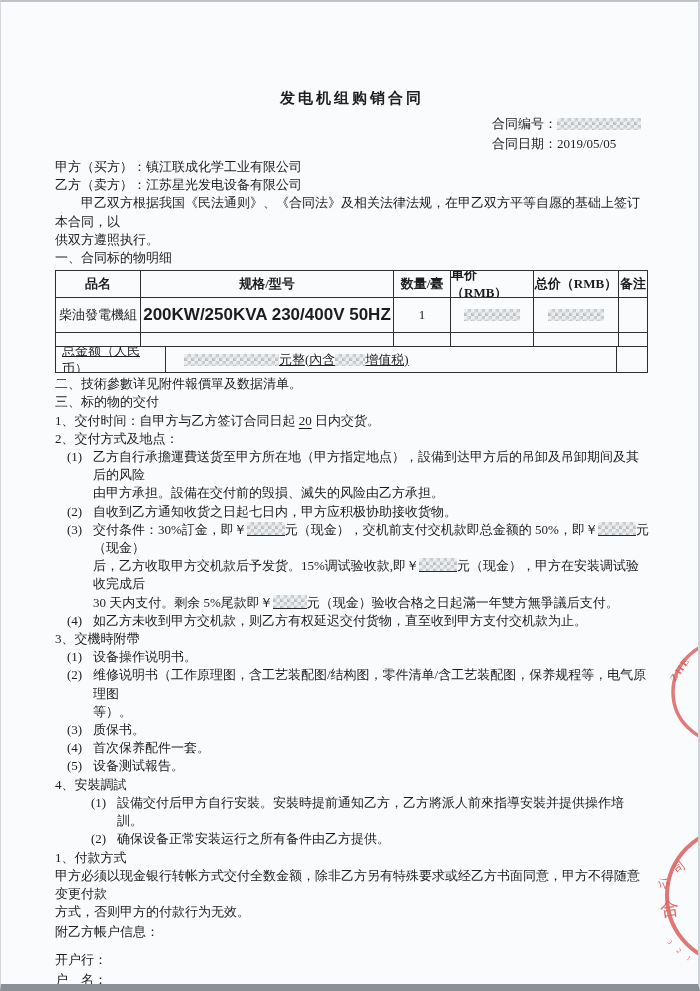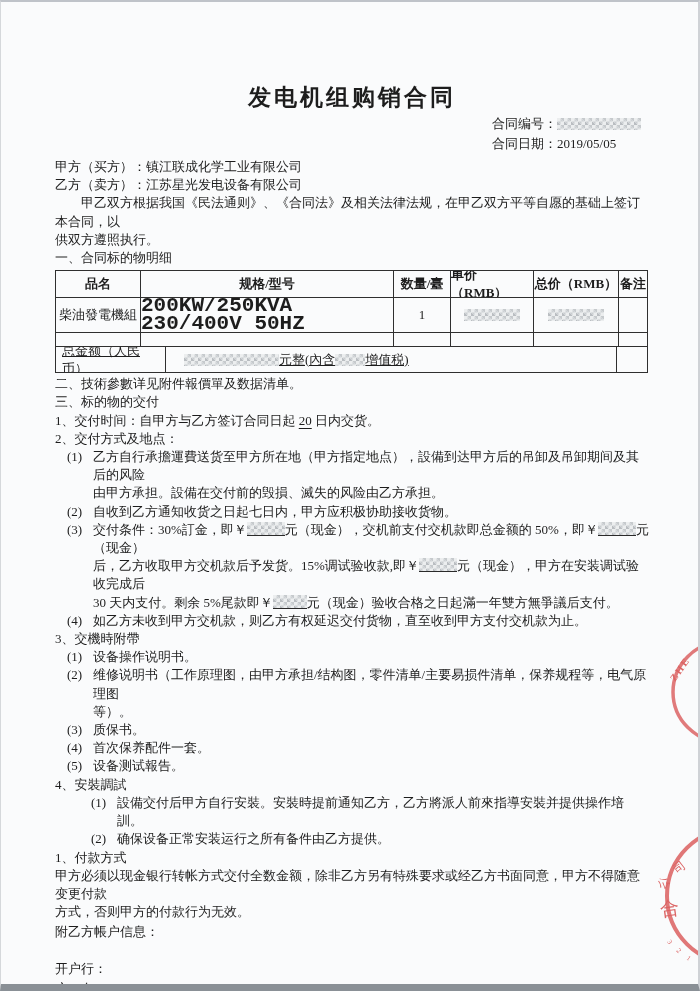--- a/index.html
+++ b/index.html
@@ -4,21 +4,21 @@
 <style>
   html,body{margin:0;padding:0;background:#e8e9ea;}
   .page{
     position:relative;width:700px;height:991px;margin:0 auto;
     background:#fafbfc;box-sizing:border-box;overflow:hidden;
     border-top:2px solid #bfc3c9;border-left:1px solid #d5d8db;
     border-right:2px solid #cfd2d6;border-bottom:7px solid #8a9096;
     font-family:"Liberation Serif","DejaVu Serif",serif;color:#1d1d1d;
   }
   .doc{position:absolute;left:54px;top:82px;width:594px;font-size:13px;line-height:18.2px;}
-  .title{font-size:23px;font-weight:bold;text-align:center;letter-spacing:3px;line-height:28px;margin-bottom:2px;}
+  .title{font-size:15px;font-weight:bold;text-align:center;letter-spacing:3px;line-height:28px;margin-bottom:2px;}
   .meta{width:max-content;margin-left:auto;margin-right:8px;line-height:20px;margin-bottom:4px;}
   .meta-row{display:flex;align-items:center;}
   .mosaic{
     display:inline-block;height:12px;vertical-align:-2px;
     background-image:
       linear-gradient(45deg,#b9bdc1 26%,transparent 26%,transparent 74%,#c6cacd 74%),
       linear-gradient(45deg,#cdd1d4 26%,#eceeef 26%,#eceeef 74%,#c9cdd0 74%);
     background-size:7px 7px;background-position:0 0,3.5px 3.5px;
   }
   .mosaic.ul{border-bottom:1.3px solid #2a2a2a;height:13px;}
@@ -30,21 +30,21 @@
   .ctable{width:593px;border:1.6px solid #2f2f2f;box-sizing:border-box;margin:3px 16px 2px 0;}
   .t-row{display:flex;border-bottom:1px solid #2f2f2f;}
   .t-row:last-child{border-bottom:none;text-decoration:underline;}
   .t-cell{box-sizing:border-box;border-right:1px solid #2f2f2f;display:flex;align-items:center;justify-content:center;overflow:hidden;}
   .t-cell:last-child{border-right:none;}
   .th{height:26px;font-weight:bold;}
   .c1{width:85px}.c2{width:253px}.c3{width:57px}.c4{width:83px}.c5{width:85px}.c6{flex:1}
   .rowh{height:34px;}
   .empty{height:13px;}
   .totalh{height:25px;}
-  .spec{font-family:Liberation Mono, monospace;font-size:21px;font-weight:600;letter-spacing:0;}
+  .spec{font-family:Liberation Sans, sans-serif;font-size:17px;font-weight:600;letter-spacing:0;}
   .tl{width:110px;justify-content:flex-start;padding-left:6px;}
   .tv{flex:1;justify-content:flex-start;padding-left:18px;}
   .tr6{width:30px;}
   
   .clause{display:flex;margin:0;}
   .clause .num{width:38px;flex:0 0 38px;padding-left:12px;box-sizing:border-box;}
   .clause.deep .num{width:62px;flex:0 0 62px;padding-left:36px;}
   .bank{line-height:19px;}
   .bank-title{margin-top:1px;}
   .bank-line{margin-top:1px;}
@@ -149,21 +149,21 @@
     </div>
 
     <div class="para">3、交機時附帶</div>
     <div class="clause">
       <span class="num">(1)</span>
       <div>设备操作说明书。</div>
     </div>
     <div class="clause">
       <span class="num">(2)</span>
       <div>
-        <div>维修说明书（工作原理图，由甲方承担/结构图，零件清单/主要易损件清单，保养规程等，电气原理图</div>
+        <div>维修说明书（工作原理图，含工艺装配图/结构图，零件清单/含工艺装配图，保养规程等，电气原理图</div>
         <div>等）。</div>
       </div>
     </div>
     <div class="clause">
       <span class="num">(3)</span>
       <div>质保书。</div>
     </div>
     <div class="clause">
       <span class="num">(4)</span>
       <div>首次保养配件一套。</div>
@@ -182,21 +182,21 @@
       <span class="num">(2)</span>
       <div>确保设备正常安装运行之所有备件由乙方提供。</div>
     </div>
 
     <div class="para">1、付款方式</div>
     <div class="para">甲方必须以现金银行转帐方式交付全数金额，除非乙方另有特殊要求或经乙方书面同意，甲方不得随意变更付款</div>
     <div class="para">方式，否则甲方的付款行为无效。</div>
 
     <div class="bank">
       <div class="para bank-title">附乙方帳户信息：</div>
-      <div class="para bank-line" style="margin-top:18px">开户行：</div>
+      <div class="para bank-line" style="margin-top:9px">开户行：</div>
       <div class="para bank-line">户　名：</div>
 
     </div>
 
   </div>
 
   <svg class="seal" style="left:648px;top:632px;" width="50" height="116" viewBox="0 0 50 116">
     <circle cx="74" cy="58" r="50" fill="none" stroke="#d85454" stroke-width="3.5" opacity="0.85"></circle>
     <text x="26" y="48" font-size="10" font-weight="bold" transform="rotate(-55 26 48)" letter-spacing="2">ZHE</text>
   </svg>

